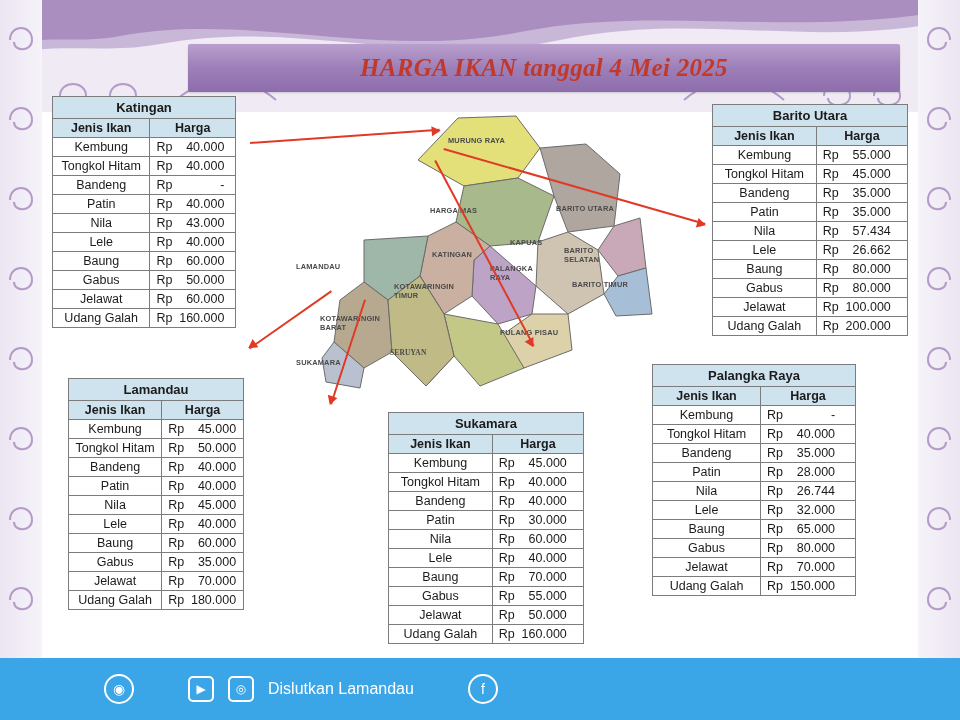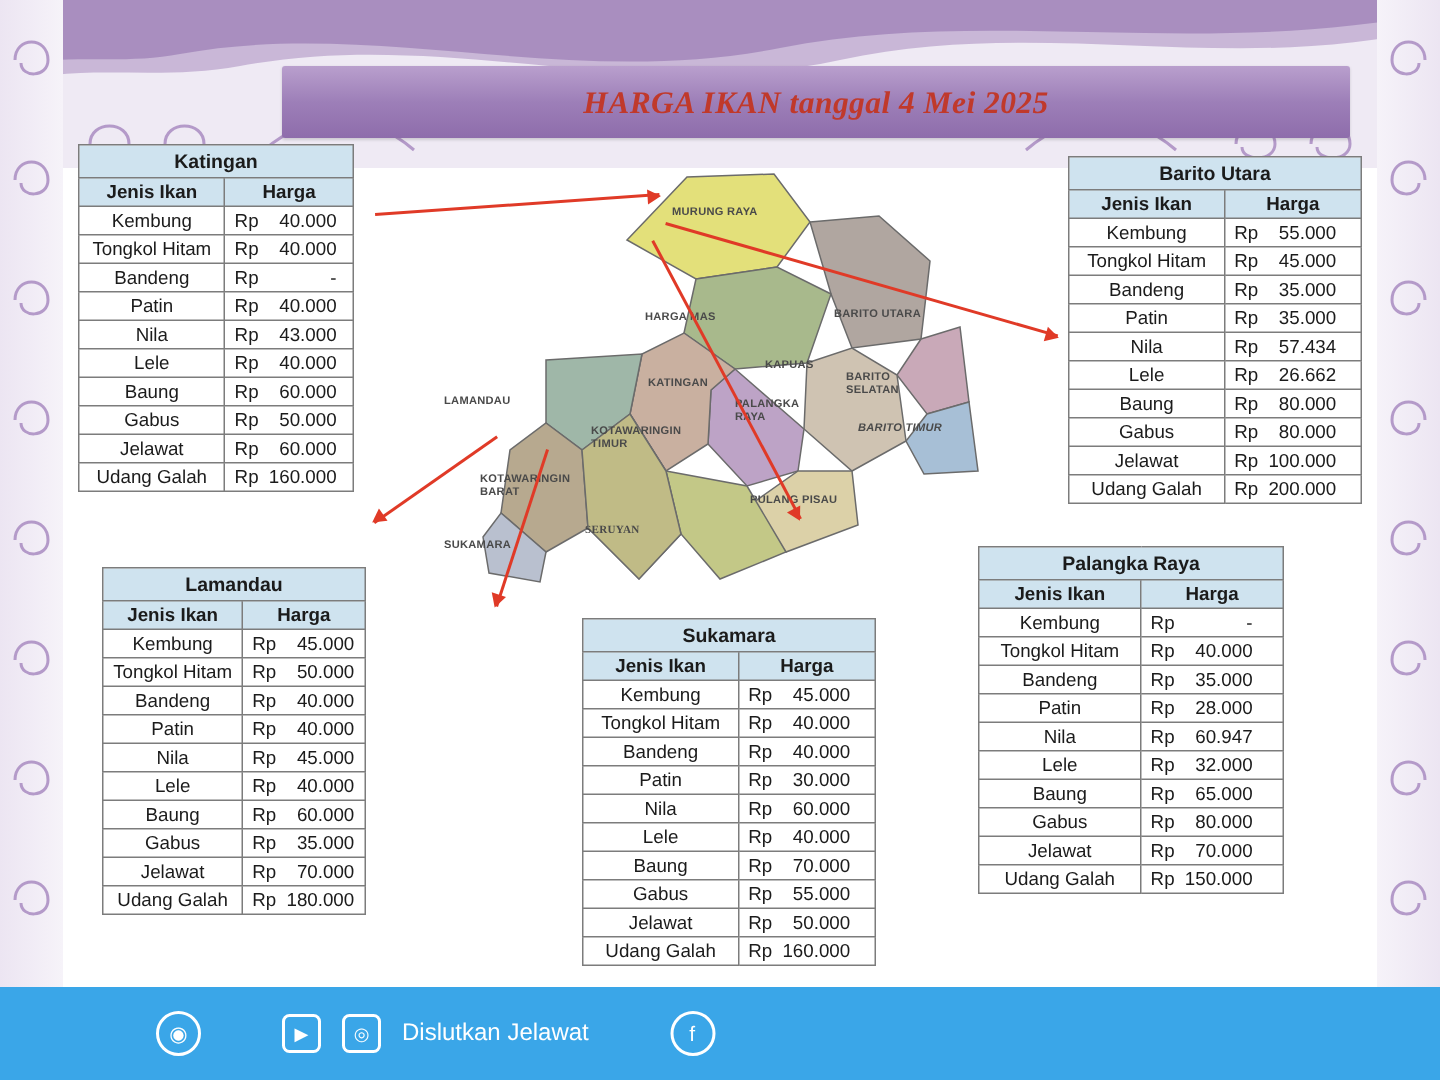--- a/index.html
+++ b/index.html
@@ -27,21 +27,21 @@
   }
 
   .title-bar{
     position:absolute;left:188px;top:44px;width:712px;height:48px;
     background:linear-gradient(180deg,#b99fcd 0%,#9d7fb8 50%,#8e6dab 100%);
     border-radius:2px;
     display:flex;align-items:center;justify-content:center;
     box-shadow:0 1px 2px rgba(0,0,0,.15);
   }
   .title-bar .title-text{
-    color:#c0392b;font-style:italic;font-weight:bold;font-size:21px;
+    color:#c0392b;font-style:italic;font-weight:bold;font-size:25px;
     font-family:"Liberation Serif", serif;
     letter-spacing:.3px;white-space:nowrap;
   }
 
   
   .footer{
     position:absolute;left:0;bottom:0;width:960px;height:62px;
     background:#3aa6e8;display:flex;align-items:center;
   }
   .footer-inner{display:flex;align-items:center;gap:14px;padding-left:104px;color:#fff;font-size:16px;}
@@ -156,21 +156,21 @@
         <path d="M66,242 L96,268 L92,288 L58,282 L54,258 Z" fill="#b9c0cf"></path>
       </g>
     </svg>
     <div class="map-label" style="left:180px;top:36px;width:66px;">MURUNG RAYA</div>
     <div class="map-label" style="left:162px;top:106px;width:66px;">HARGA MAS</div>
     <div class="map-label" style="left:288px;top:104px;width:66px;">BARITO UTARA</div>
     <div class="map-label" style="left:242px;top:138px;width:54px;">KAPUAS</div>
     <div class="map-label" style="left:296px;top:146px;width:62px;">BARITO SELATAN</div>
     <div class="map-label" style="left:164px;top:150px;width:58px;">KATINGAN</div>
     <div class="map-label" style="left:222px;top:164px;width:52px;">PALANGKA RAYA</div>
-    <div class="map-label" style="left:304px;top:180px;width:58px;font-style:italic;">BARITO TIMUR</div>
+    <div class="map-label" style="left:304px;top:180px;width:58px;">BARITO TIMUR</div>
     <div class="map-label" style="left:28px;top:162px;width:62px;">LAMANDAU</div>
     <div class="map-label" style="left:126px;top:182px;width:74px;">KOTAWARINGIN TIMUR</div>
     <div class="map-label" style="left:52px;top:214px;width:74px;">KOTAWARINGIN BARAT</div>
     <div class="map-label" style="left:232px;top:228px;width:60px;">PULANG PISAU</div>
     <div class="map-label" style="left:122px;top:248px;width:60px;font-family:Liberation Serif, serif;">SERUYAN</div>
     <div class="map-label" style="left:28px;top:258px;width:62px;">SUKAMARA</div>
   </div>
 
   <div class="arrow" style="left:250px;top:142px;width:190px;transform:rotate(-4deg);"></div>
   <div class="arrow" style="left:444px;top:148px;width:272px;transform:rotate(16deg);"></div>
@@ -406,21 +406,21 @@
     <tr>
           <td class="name">Bandeng</td>
           <td class="price"><span class="rp">Rp</span><span class="num">35.000</span></td>
         </tr>
     <tr>
           <td class="name">Patin</td>
           <td class="price"><span class="rp">Rp</span><span class="num">28.000</span></td>
         </tr>
     <tr>
           <td class="name">Nila</td>
-          <td class="price"><span class="rp">Rp</span><span class="num">60.947</span></td>
+          <td class="price"><span class="rp">Rp</span><span class="num">26.744</span></td>
         </tr>
     <tr>
           <td class="name">Lele</td>
           <td class="price"><span class="rp">Rp</span><span class="num">32.000</span></td>
         </tr>
     <tr>
           <td class="name">Baung</td>
           <td class="price"><span class="rp">Rp</span><span class="num">65.000</span></td>
         </tr>
     <tr>
@@ -437,19 +437,19 @@
         </tr>
   </tbody>
     </table>
 
   <div class="footer">
     <div class="footer-inner">
       <span class="f-icon">◉</span>
       <span class="f-sep"></span>
       <span class="f-sq">▶</span>
       <span class="f-sq">◎</span>
-      <span>Dislutkan Jelawat</span>
+      <span>Dislutkan Lamandau</span>
       <span class="f-sep"></span>
       <span class="f-icon">f</span>
     </div>
   </div>
 
 </div>
 
 </body></html>

